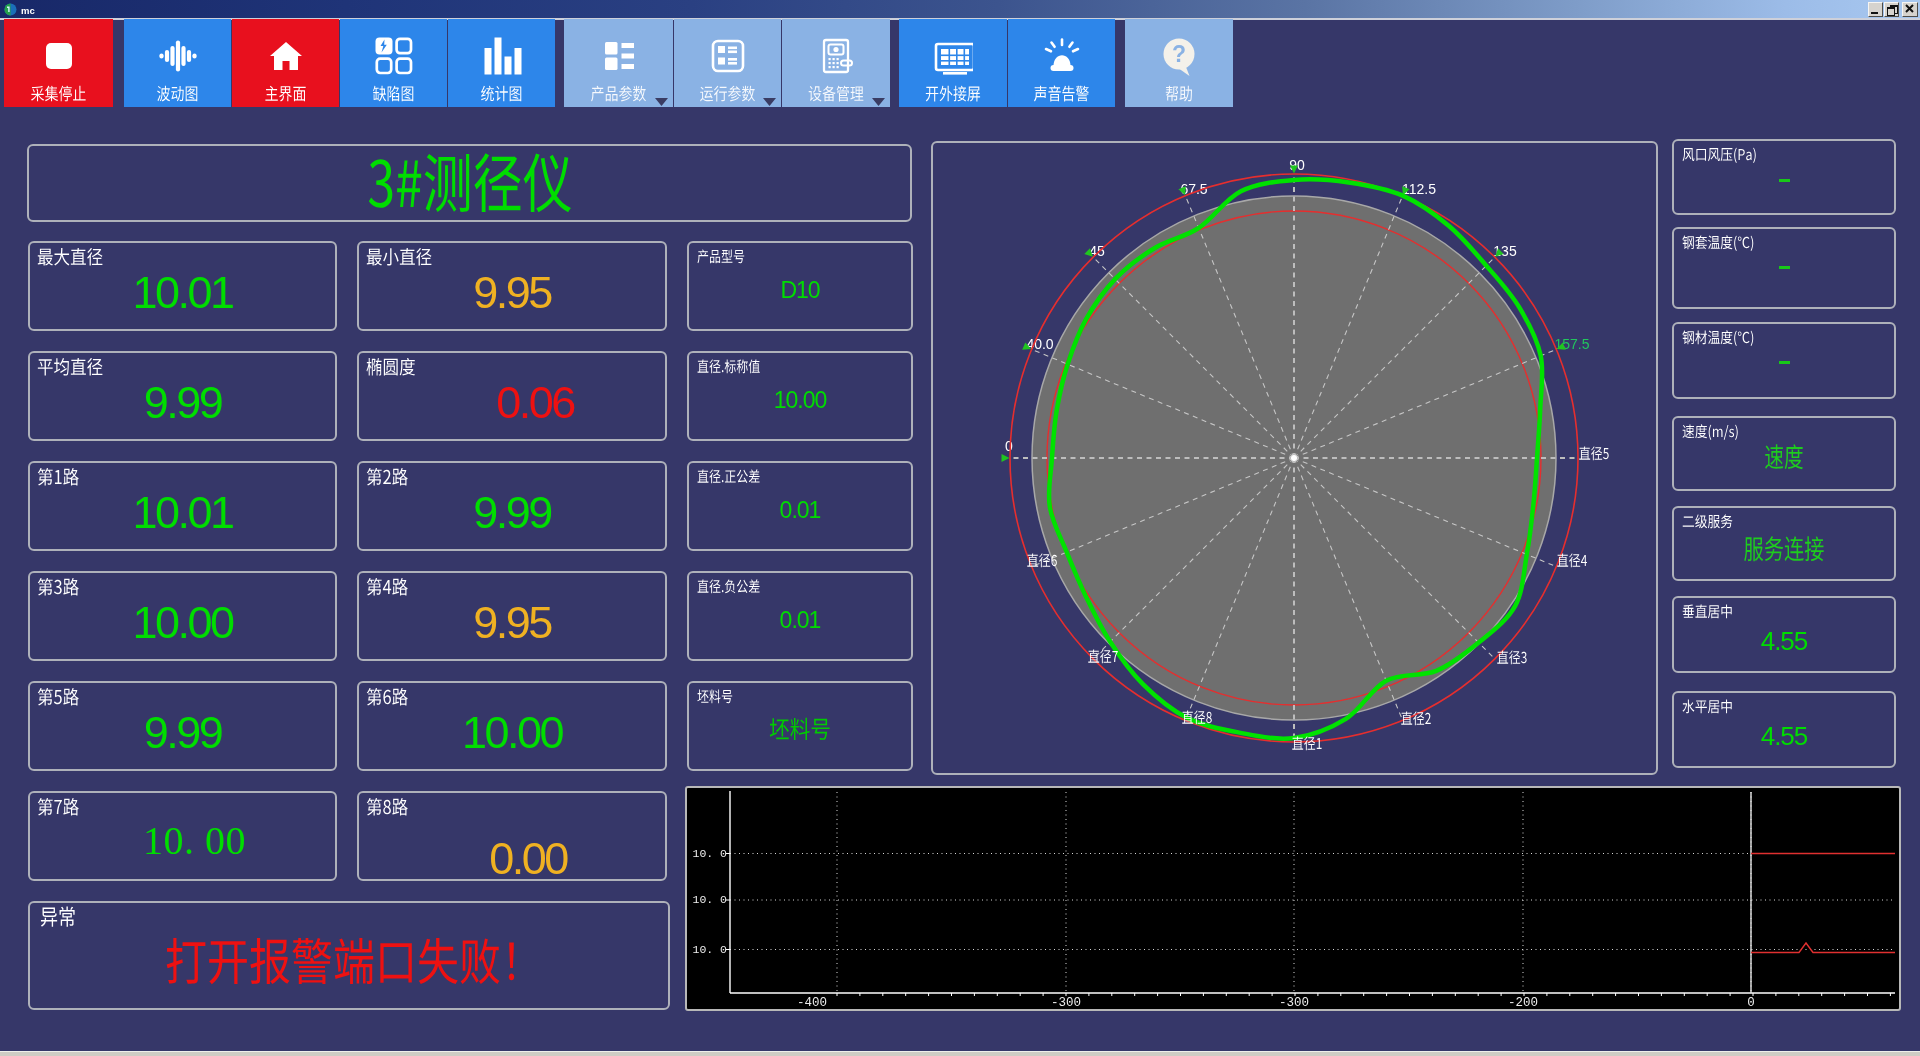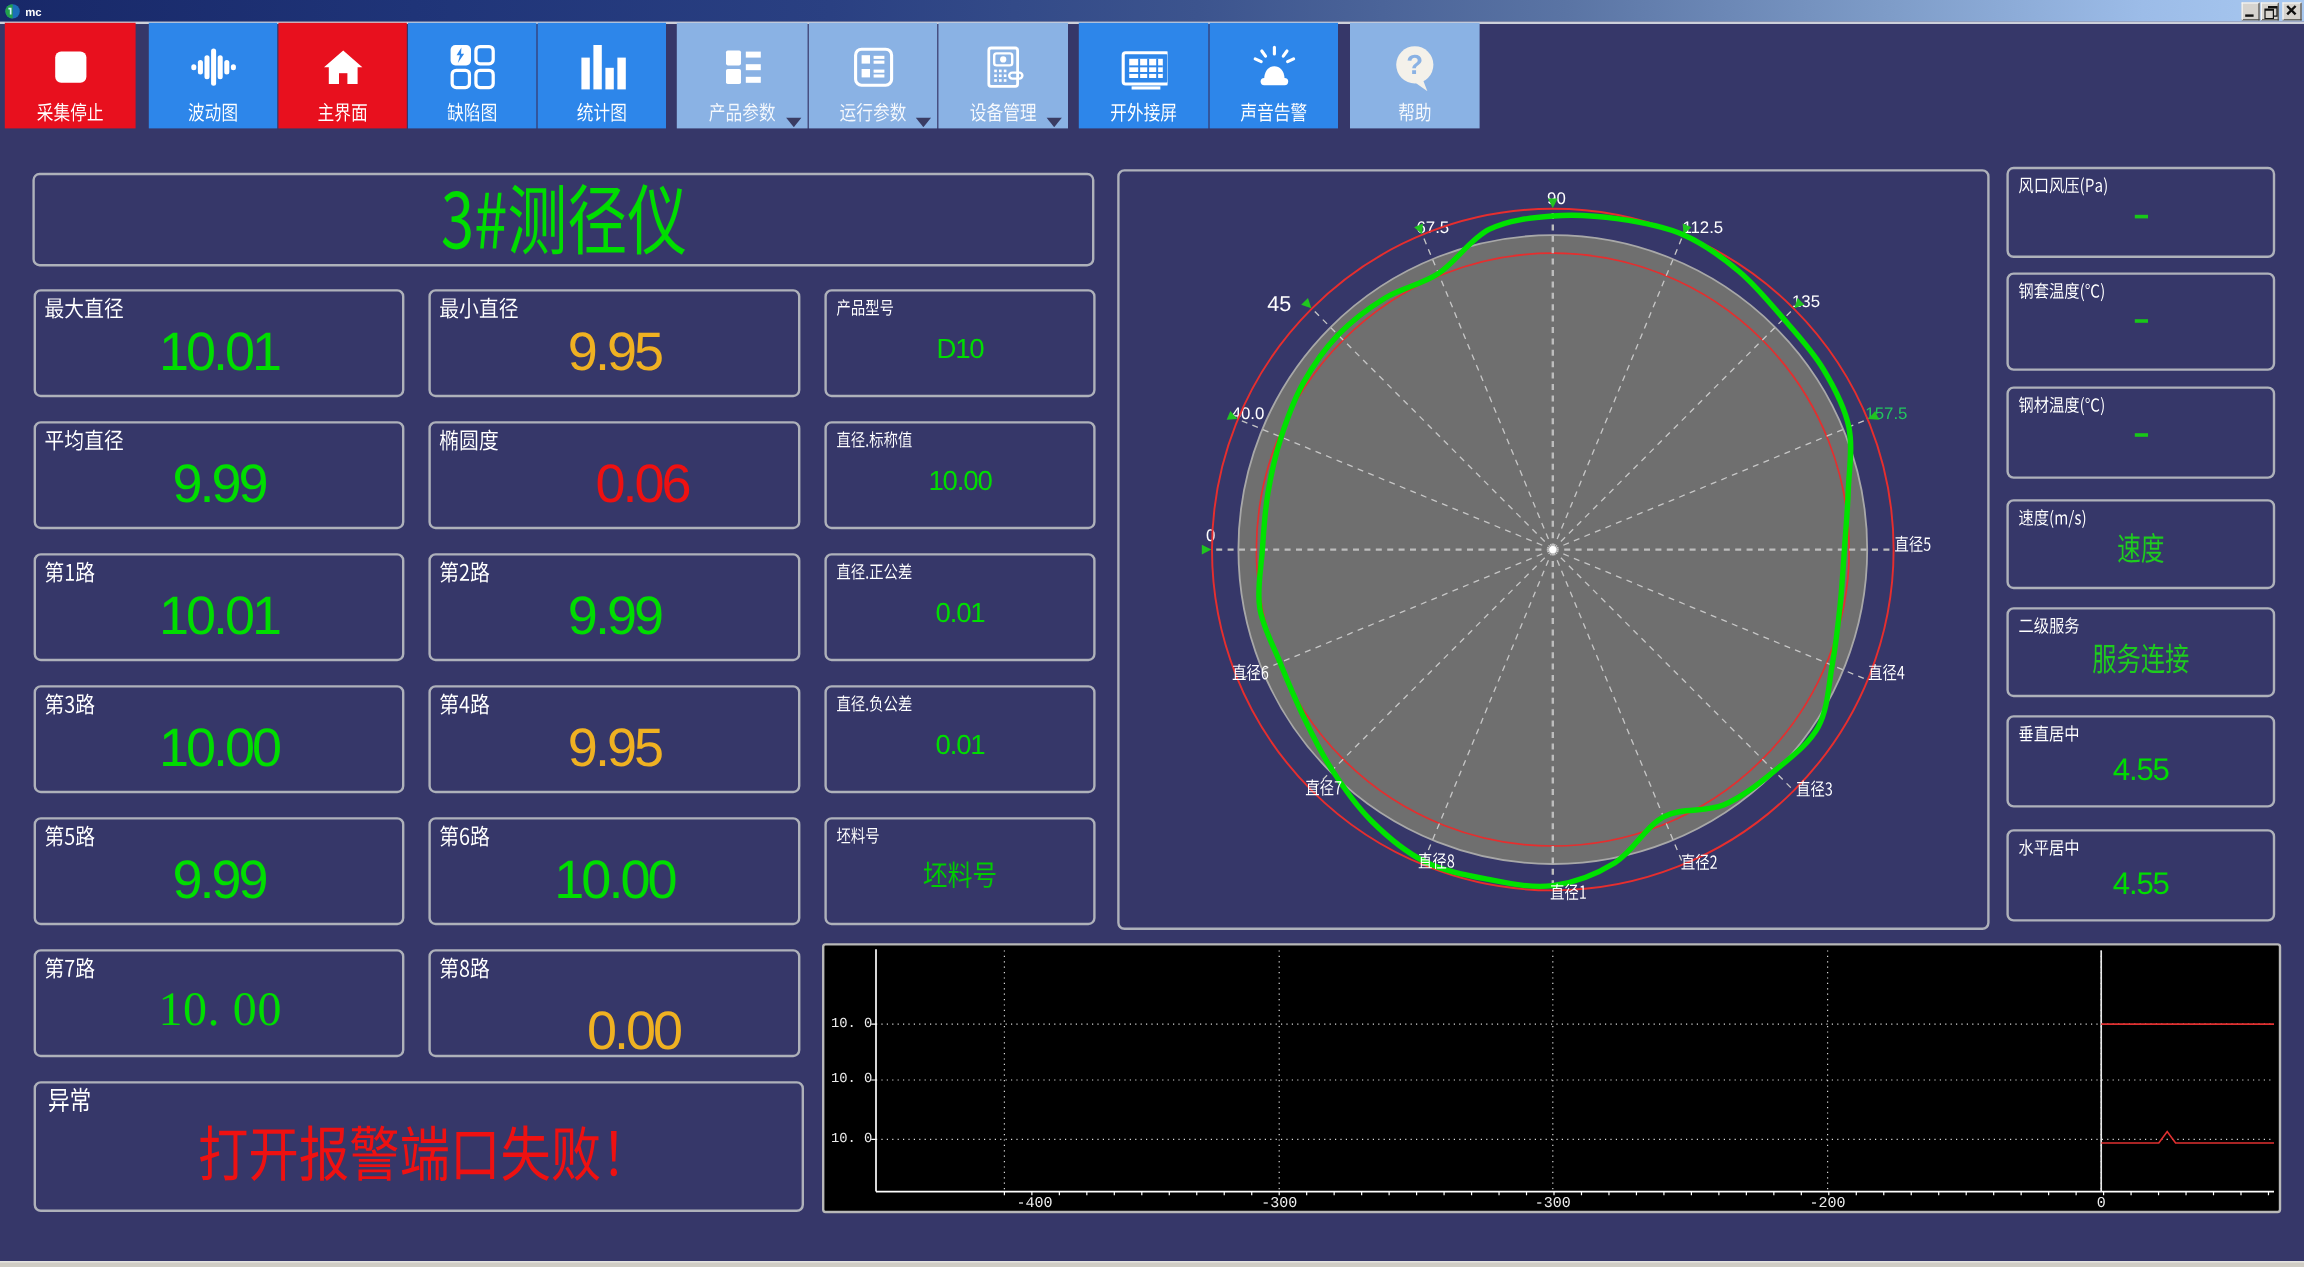--- a/index.html
+++ b/index.html
@@ -163,34 +163,34 @@
 <div class="val" style="left:357px;top:267px;width:310px;font-size:45px;letter-spacing:-2.5px;color:#efb122;font-family:'Liberation Sans',sans-serif;font-weight:normal;">9.95</div>
 <div class="val" style="left:28px;top:377px;width:309px;font-size:45px;letter-spacing:-2.5px;color:#00dd00;font-family:'Liberation Sans',sans-serif;font-weight:normal;">9.99</div>
 <div class="val" style="left:357px;top:377px;width:356px;font-size:45px;letter-spacing:-2.5px;color:#ee1111;font-family:'Liberation Sans',sans-serif;font-weight:normal;">0.06</div>
 <div class="val" style="left:28px;top:487px;width:309px;font-size:45px;letter-spacing:-2.5px;color:#00dd00;font-family:'Liberation Sans',sans-serif;font-weight:normal;">10.01</div>
 <div class="val" style="left:357px;top:487px;width:310px;font-size:45px;letter-spacing:-2.5px;color:#00dd00;font-family:'Liberation Sans',sans-serif;font-weight:normal;">9.99</div>
 <div class="val" style="left:28px;top:597px;width:309px;font-size:45px;letter-spacing:-2.5px;color:#00dd00;font-family:'Liberation Sans',sans-serif;font-weight:normal;">10.00</div>
 <div class="val" style="left:357px;top:597px;width:310px;font-size:45px;letter-spacing:-2.5px;color:#efb122;font-family:'Liberation Sans',sans-serif;font-weight:normal;">9.95</div>
 <div class="val" style="left:28px;top:707px;width:309px;font-size:45px;letter-spacing:-2.5px;color:#00dd00;font-family:'Liberation Sans',sans-serif;font-weight:normal;">9.99</div>
 <div class="val" style="left:357px;top:707px;width:310px;font-size:45px;letter-spacing:-2.5px;color:#00dd00;font-family:'Liberation Sans',sans-serif;font-weight:normal;">10.00</div>
 <div class="val" style="left:357px;top:817px;width:342px;font-size:45px;letter-spacing:-2.5px;color:#efb122;font-family:'Liberation Sans',sans-serif;font-weight:normal;margin-top:16px;">0.00</div>
-<div class="val" style="left:20px;top:817px;width:327px;font-size:40px;letter-spacing:0.5px;color:#00dd00;font-family:'Liberation Serif',serif;font-weight:normal;">10. 00</div>
+<div class="val" style="left:31px;top:817px;width:327px;font-size:40px;letter-spacing:0.5px;color:#00dd00;font-family:'Liberation Serif',serif;font-weight:normal;">10. 00</div>
 <div class="val" style="left:687px;top:277px;width:226px;font-size:23px;letter-spacing:-1.0px;color:#00dd00;font-family:'Liberation Sans',sans-serif;font-weight:normal;">D10</div>
 <div class="val" style="left:687px;top:387px;width:226px;font-size:23px;letter-spacing:-1.0px;color:#00dd00;font-family:'Liberation Sans',sans-serif;font-weight:normal;">10.00</div>
 <div class="val" style="left:687px;top:497px;width:226px;font-size:23px;letter-spacing:-1.0px;color:#00dd00;font-family:'Liberation Sans',sans-serif;font-weight:normal;">0.01</div>
 <div class="val" style="left:687px;top:607px;width:226px;font-size:23px;letter-spacing:-1.0px;color:#00dd00;font-family:'Liberation Sans',sans-serif;font-weight:normal;">0.01</div>
 <div class="abs" style="left:1779px;top:179px;width:11px;height:2.5px;background:#18c818;"></div>
 <div class="abs" style="left:1779px;top:266px;width:11px;height:2.5px;background:#18c818;"></div>
 <div class="abs" style="left:1779px;top:361px;width:11px;height:2.5px;background:#18c818;"></div>
 <div class="val" style="left:1672px;top:626px;width:224px;font-size:26px;letter-spacing:-1.0px;color:#00dd00;font-family:'Liberation Sans',sans-serif;font-weight:normal;">4.55</div>
 <div class="val" style="left:1672px;top:721px;width:224px;font-size:26px;letter-spacing:-1.0px;color:#00dd00;font-family:'Liberation Sans',sans-serif;font-weight:normal;">4.55</div>
 <div class="val" style="left:1257px;top:157px;width:80px;font-size:14px;color:#fff;letter-spacing:0;">90</div>
 <div class="val" style="left:1154px;top:181px;width:80px;font-size:14px;color:#fff;letter-spacing:0;">67.5</div>
 <div class="val" style="left:1379px;top:181px;width:80px;font-size:14px;color:#fff;letter-spacing:0;">112.5</div>
-<div class="val" style="left:1026px;top:243px;width:80px;font-size:18px;color:#fff;letter-spacing:0;">45</div>
+<div class="val" style="left:1057px;top:243px;width:80px;font-size:14px;color:#fff;letter-spacing:0;">45</div>
 <div class="val" style="left:1465px;top:243px;width:80px;font-size:14px;color:#fff;letter-spacing:0;">135</div>
 <div class="val" style="left:1000px;top:336px;width:80px;font-size:14px;color:#fff;letter-spacing:0;">40.0</div>
 <div class="val" style="left:1532px;top:336px;width:80px;font-size:14px;color:#22c55e;letter-spacing:0;">157.5</div>
 <div class="val" style="left:969px;top:438px;width:80px;font-size:14px;color:#fff;letter-spacing:0;">0</div>
 <div class="abs" style="left:685px;top:786px;width:1216px;height:225px;background:#000;border:2px solid #b8b8b8;border-radius:3px;box-sizing:border-box;"></div>
 <svg class="abs" style="left:685px;top:786px" width="1216" height="225">
     <line x1="45" y1="67.5" x2="1210" y2="67.5" stroke="#d8d8d8" stroke-width="1" stroke-dasharray="1 3.5"></line>
     <line x1="45" y1="114.0" x2="1210" y2="114.0" stroke="#d8d8d8" stroke-width="1" stroke-dasharray="1 3.5"></line>
     <line x1="45" y1="163.5" x2="1210" y2="163.5" stroke="#d8d8d8" stroke-width="1" stroke-dasharray="1 3.5"></line>
     <line x1="152" y1="6" x2="152" y2="207" stroke="#d8d8d8" stroke-width="1" stroke-dasharray="1 3.5"></line>
@@ -250,21 +250,21 @@
     <line x1="1205.4" y1="207" x2="1205.4" y2="210" stroke="#fff" stroke-width="1"></line>
     <line x1="41" y1="67.5" x2="45" y2="67.5" stroke="#fff" stroke-width="1"></line>
     <line x1="41" y1="114.0" x2="45" y2="114.0" stroke="#fff" stroke-width="1"></line>
     <line x1="41" y1="163.5" x2="45" y2="163.5" stroke="#fff" stroke-width="1"></line>
     <line x1="1066" y1="67.5" x2="1210" y2="67.5" stroke="#e03030" stroke-width="1.4"></line>
     <path d="M1066 166.5 L1114 166.5 L1121 157 L1128 166.5 L1210 166.5" fill="none" stroke="#e03030" stroke-width="1.4"></path>
   </svg>
 <div class="abs" style="left:691px;top:846.5px;width:36px;text-align:right;font-size:11.5px;color:#ececec;font-family:'Liberation Mono',monospace;">10. 0</div>
 <div class="abs" style="left:691px;top:893.0px;width:36px;text-align:right;font-size:11.5px;color:#ececec;font-family:'Liberation Mono',monospace;">10. 0</div>
 <div class="abs" style="left:691px;top:942.5px;width:36px;text-align:right;font-size:11.5px;color:#ececec;font-family:'Liberation Mono',monospace;">10. 0</div>
-<div class="abs" style="left:797.0px;top:996.0px;width:80px;text-align:right;font-size:12.5px;color:#ececec;font-family:'Liberation Mono',monospace;">-400</div>
+<div class="abs" style="left:797.0px;top:996.0px;width:80px;text-align:left;font-size:12.5px;color:#ececec;font-family:'Liberation Mono',monospace;">-400</div>
 <div class="abs" style="left:1026.0px;top:996.0px;width:80px;text-align:center;font-size:12.5px;color:#ececec;font-family:'Liberation Mono',monospace;">-300</div>
 <div class="abs" style="left:1254.0px;top:996.0px;width:80px;text-align:center;font-size:12.5px;color:#ececec;font-family:'Liberation Mono',monospace;">-300</div>
 <div class="abs" style="left:1483.0px;top:996.0px;width:80px;text-align:center;font-size:12.5px;color:#ececec;font-family:'Liberation Mono',monospace;">-200</div>
 <div class="abs" style="left:1711.0px;top:996.0px;width:80px;text-align:center;font-size:12.5px;color:#ececec;font-family:'Liberation Mono',monospace;">0</div>
 <div class="abs" style="left:0;top:1051px;width:1920px;height:5px;background:#cfccc4;border-top:1.5px solid #efefea;box-sizing:border-box;"></div>
 <svg class="ov" width="1920" height="1056">
     <circle cx="1294" cy="458" r="262" fill="#6f6f6f" stroke="#a8a8a8" stroke-width="1.5"></circle>
     <circle cx="1294" cy="458" r="284" fill="none" stroke="#e62e2e" stroke-width="1.6"></circle>
     <circle cx="1294" cy="458" r="247" fill="none" stroke="#e62e2e" stroke-width="1.4"></circle>
     <line x1="1294" y1="458" x2="1577.0" y2="458.0" stroke="#bdbdbd" stroke-width="2" stroke-dasharray="5 4.5"></line>

